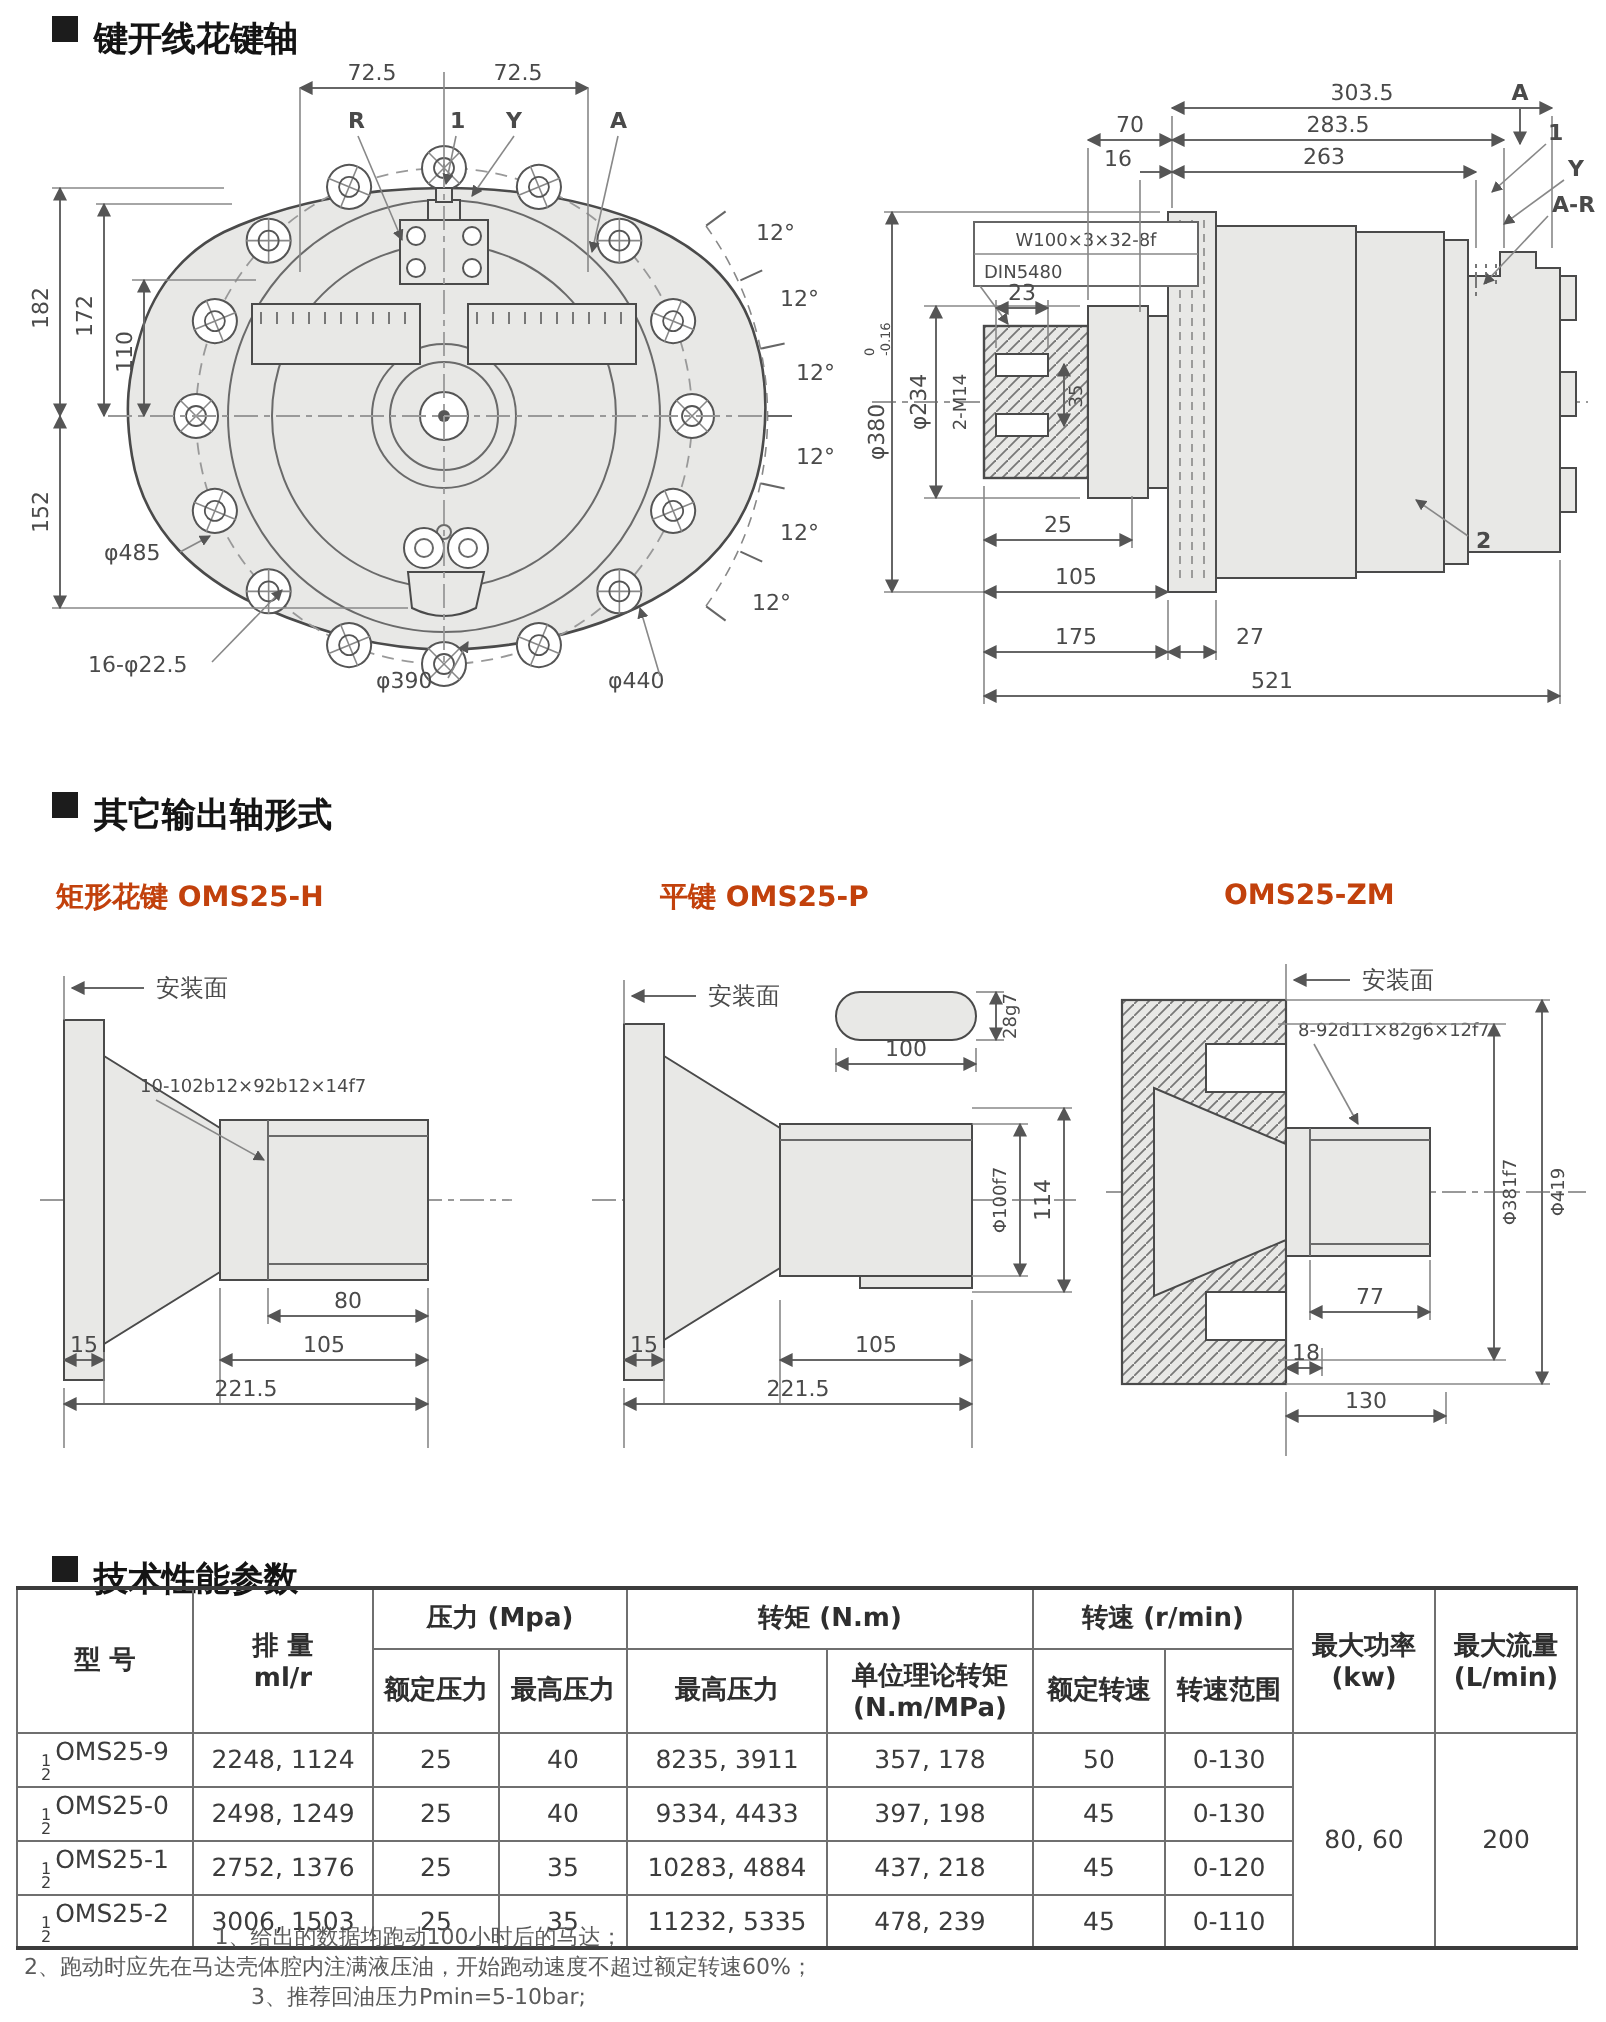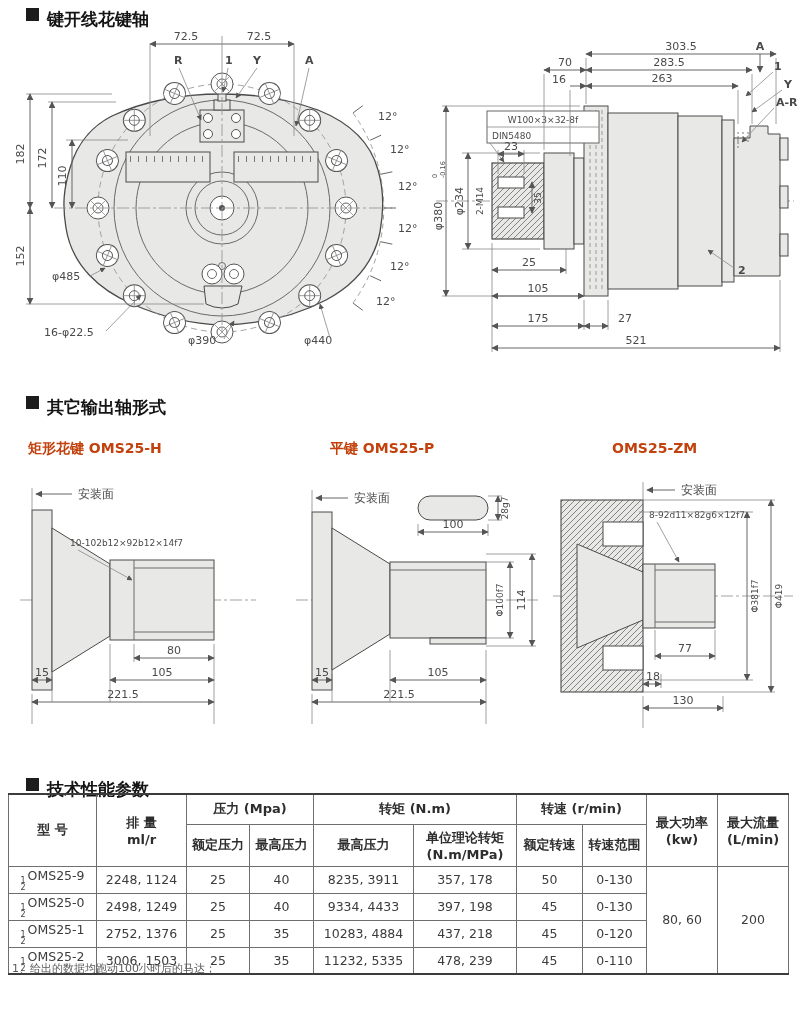--- a/index.html
+++ b/index.html
@@ -499,13 +499,15 @@
       <td>478, 239</td>
       <td>45</td>
       <td>0-110</td>
     </tr>
   </tbody>
 </table>
 </div>
 
 <div class="abs notes" style="left:12px;top:961px;">
   <div>1、给出的数据均跑动100小时后的马达；</div>
+  <div>2、跑动时应先在马达壳体腔内注满液压油，开始跑动速度不超过额定转速60%；</div>
+  <div>3、推荐回油压力Pmin=5-10bar;</div>
 </div>
 
 </body></html>

